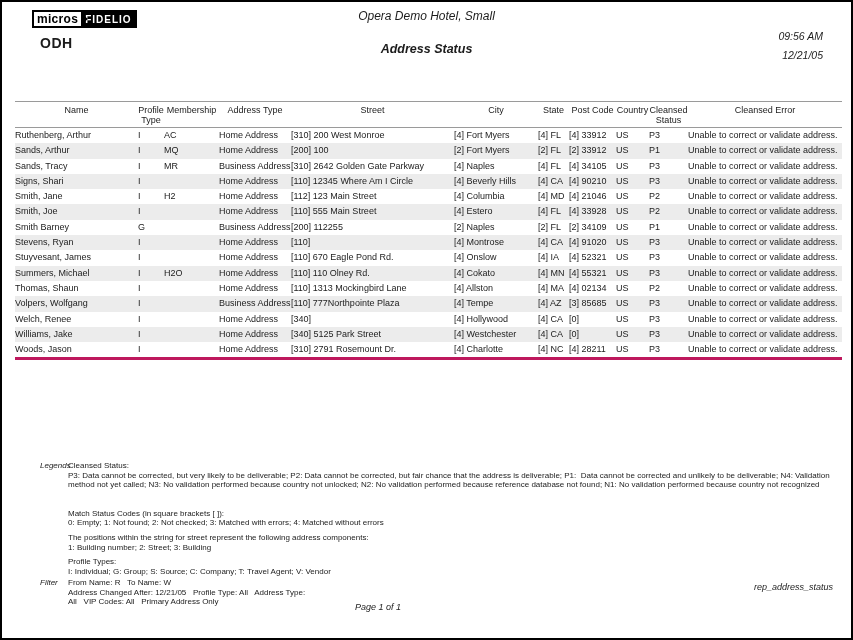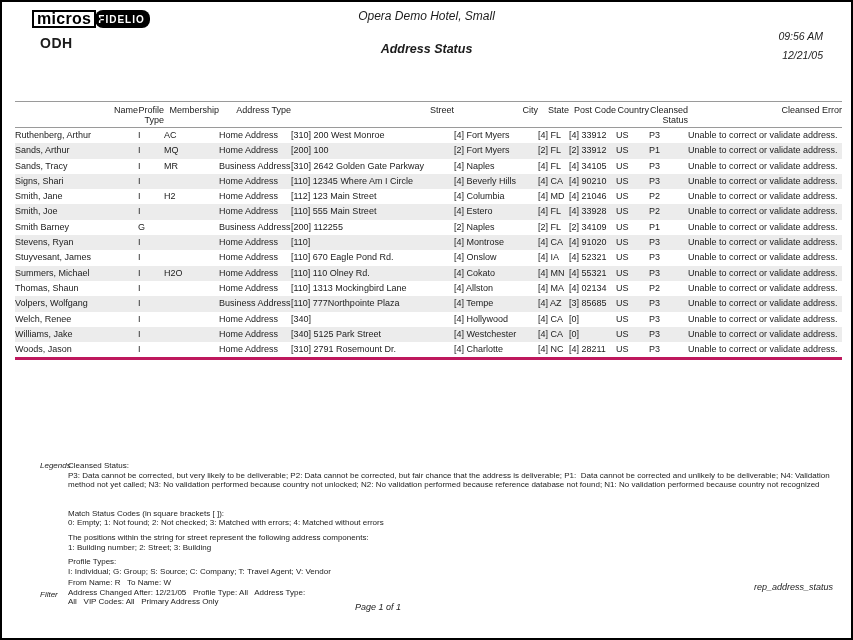--- a/index.html
+++ b/index.html
@@ -5,61 +5,61 @@
   html,body { margin:0; padding:0; background:#ffffff; }
   .page {
     position:relative; width:853px; height:640px; box-sizing:border-box;
     background:#ffffff; border:2px solid #000;
     font-family:"Liberation Sans", sans-serif; color:#1c1c1c; overflow:hidden;
   }
   
   .logo { position:absolute; left:30px; top:8px; display:flex; align-items:stretch; height:18px; }
   .logo-micros {
     display:flex; align-items:center; border:2px solid #000; background:#fff; color:#000;
-    font-weight:bold; font-size:16px; padding:0 3px; letter-spacing:.3px;
+    font-weight:bold; font-size:12px; padding:0 3px; letter-spacing:.3px;
   }
   .logo-arrow {
     width:0; height:0; align-self:center;
     border-top:5px solid transparent; border-bottom:5px solid transparent; border-left:6px solid #000;
     margin-left:-1px; z-index:2;
   }
   .logo-fidelio {
     display:flex; align-items:center; background:#000; color:#fff;
-    font-weight:bold; font-size:10px; padding:0 5px 0 3px; letter-spacing:1px; margin-left:-6px;border-radius:8px;
+    font-weight:bold; font-size:10px; padding:0 5px 0 3px; letter-spacing:1px; margin-left:-6px;
   }
   .resort-code { position:absolute; left:38px; top:33px; font-weight:bold; font-size:14px; letter-spacing:.5px; }
   .property-title { position:absolute; top:7px; left:0; right:0; text-align:center; font-style:italic; font-size:12px; }
   .report-title { position:absolute; top:40px; left:0; right:0; text-align:center; font-style:italic; font-weight:bold; font-size:12.5px; }
   .run-date { position:absolute; top:7px; right:28px; font-style:italic; font-size:10.5px; text-align:right;margin-top:40px; }
   .run-time { position:absolute; top:28px; right:28px; font-style:italic; font-size:10.5px; text-align:right; }
   
   .report-table { position:absolute; left:13px; top:99px; width:827px; border-collapse:collapse; table-layout:fixed; }
   .report-table th {
-    text-align:right; font-weight:normal; font-size:9px; vertical-align:top; color:#222;
+    text-align:center; font-weight:normal; font-size:9px; vertical-align:top; color:#222;
     border-top:1px solid #9a9a9a; border-bottom:1px solid #9a9a9a;
     padding:3px 0 2px 0; line-height:10px; white-space:nowrap; overflow:visible;
   }
   .report-table th.wrap { white-space:normal; }
   .report-table td {
     font-size:9px; height:15.3px; padding:0; line-height:15.3px; color:#222;
     white-space:nowrap; overflow:visible; vertical-align:middle;
   }
   .report-table tbody tr:nth-child(even) { background:#ececec; }
   .report-table tbody tr:last-child td { border-bottom:3px solid #be185d; }
   
   .legends { position:absolute; left:38px; top:459px; font-size:8px; line-height:9.6px; color:#222; }
   .legends-label { position:absolute; left:0; top:0; font-style:italic; }
   .legends-content { margin-left:28px; width:772px; }
   .legend-section { margin-bottom:5px; }
   .legend-section.first { margin-bottom:19px; }
   .legend-title { white-space:pre-wrap; }
   .legend-text { white-space:pre-wrap; }
   
   .filter { position:absolute; left:38px; top:576px; font-size:8px; line-height:9.7px; color:#222; }
-  .filter-label { position:absolute; left:0; top:12px; font-style:italic; }
+  .filter-label { position:absolute; left:0; top:0; font-style:italic; }
   .filter-content { margin-left:28px; width:280px; }
   .filter-line { white-space:pre-wrap; }
   .page-number { position:absolute; left:353px; top:600px; font-style:italic; font-size:9px; }
   .report-id { position:absolute; right:18px; top:580px; font-style:italic; font-size:9px; }
 </style>
 </head>
 <body>
 
 <div class="page">
 

